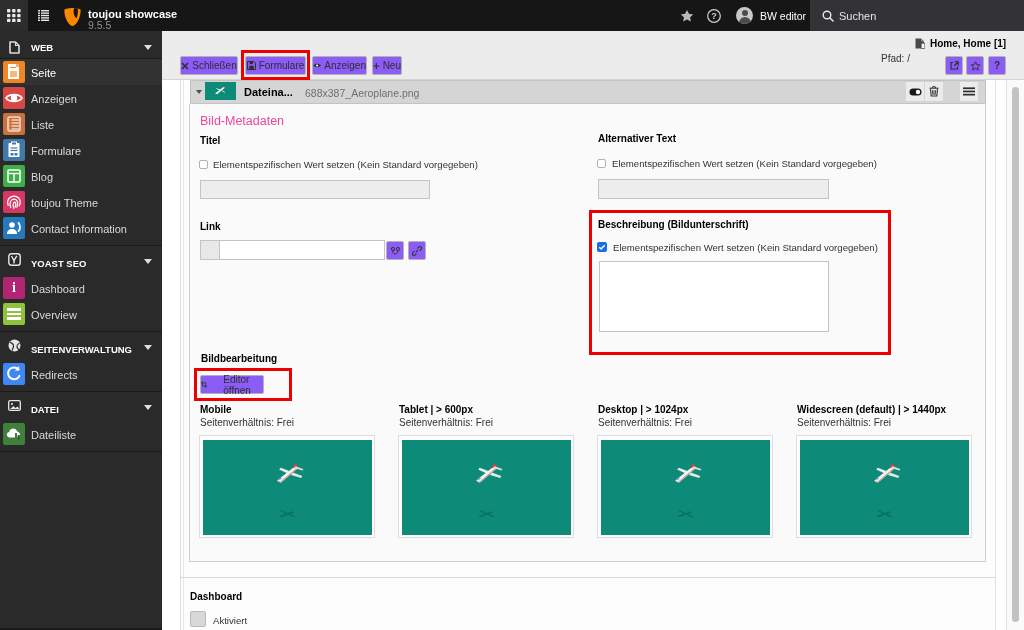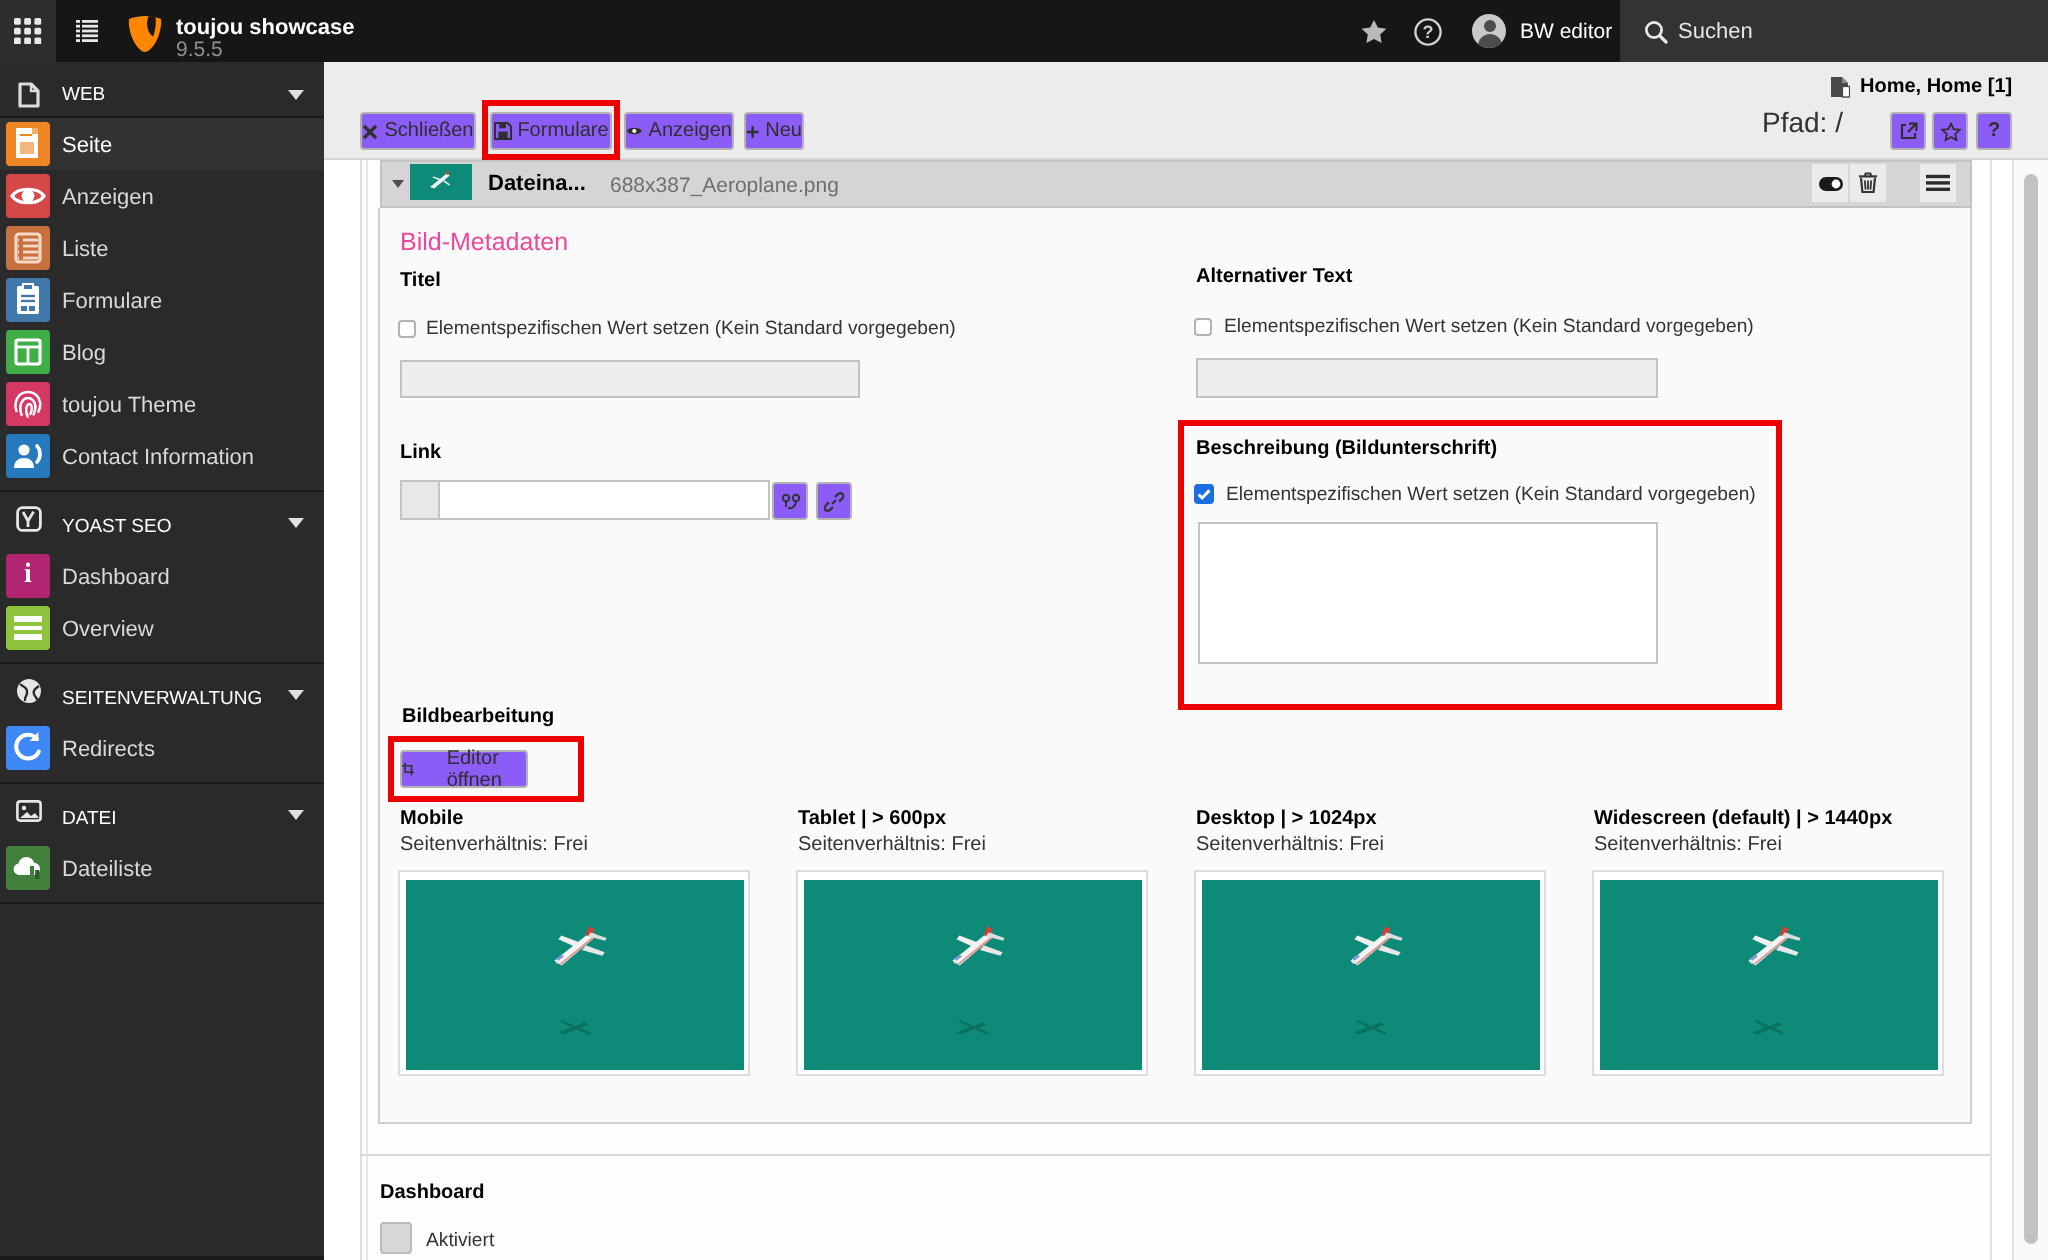--- a/index.html
+++ b/index.html
@@ -9,21 +9,21 @@
 
   
   #topbar { left:0; top:0; width:1024px; height:31px; background:#161616; }
   #tb-modbtn { left:0; top:0; width:28px; height:31px; background:#2d2d2d; }
   #tb-search { left:810px; top:0; width:214px; height:31px; background:#333336; }
   .tb-text { color:#fff; font-size:11px; font-weight:bold; }
 
   
   #sidebar { left:0; top:31px; width:162px; height:599px; background:#2a2a2a; }
   .sb-sep { position:absolute; left:0; width:162px; height:1px; background:#1b1b1b; }
-  .sb-head { position:absolute; left:31px; color:#fff; font-size:9.5px; font-weight:normal; letter-spacing:0; }
+  .sb-head { position:absolute; left:31px; color:#fff; font-size:9.5px; font-weight:bold; letter-spacing:0; }
   .sb-item { position:absolute; left:31px; color:#d9d9d9; font-size:11px; }
   .sb-caret { position:absolute; left:144px; width:0; height:0; border-left:4px solid transparent; border-right:4px solid transparent; border-top:5px solid #e0e0e0; }
   .mod-icon { position:absolute; left:3px; width:22px; height:22px; border-radius:2px; }
 
   
   #docheader { left:162px; top:31px; width:862px; height:49px; background:#ececec; border-bottom:1px solid #d4d4d4; }
   .btn { position:absolute; height:19px; background:#8b5cf6; border:1px solid #b3b3b3; border-radius:2px; color:#2f2f2f; font-size:10px; display:flex; align-items:center; justify-content:center; gap:3px; }
   .redbox { position:absolute; border:3px solid #ee0000; }
 
   
@@ -254,21 +254,21 @@
     <rect x="12" y="10" width="2" height="6.5" fill="#41803a"></rect>
     <rect x="14.6" y="12" width="2" height="4.5" fill="#2a5a26"></rect>
   </svg>
 </div>
 <div class="abs sb-item" style="top:429px">Dateiliste</div>
 
 <div class="abs sb-sep" style="top:451px"></div>
 <div class="abs" style="left:0;top:628px;width:162px;height:2px;background:#1b1b1b"></div>
 
 <div class="abs" id="docheader"></div>
-<div class="abs" style="left:881px;top:53px;font-size:14px;color:#333">Pfad: /</div>
+<div class="abs" style="left:881px;top:53px;font-size:10px;color:#333">Pfad: /</div>
 <svg class="abs" style="left:915px;top:38px" width="10" height="11" viewBox="0 0 10 11">
   <path d="M0.5,0.5 L6,0.5 L9,3.5 L9,10.5 L0.5,10.5 Z" fill="#4a4a4a"></path>
   <path d="M6,0.5 L6,3.5 L9,3.5 Z" fill="#8a8a8a"></path>
   <rect x="6.2" y="5.2" width="3.6" height="5.3" fill="#fff" stroke="#4a4a4a" stroke-width="0.7"></rect>
 </svg>
 <div class="abs" style="left:930px;top:38px;font-size:10px;color:#000;font-weight:bold">Home, Home [1]</div>
 
 <div class="abs btn" style="left:180px;top:56px;width:58px">
   <svg width="8" height="8" viewBox="0 0 8 8">
       <path d="M1,1 L7,7 M7,1 L1,7" stroke="#2f2f2f" stroke-width="1.6"></path>

